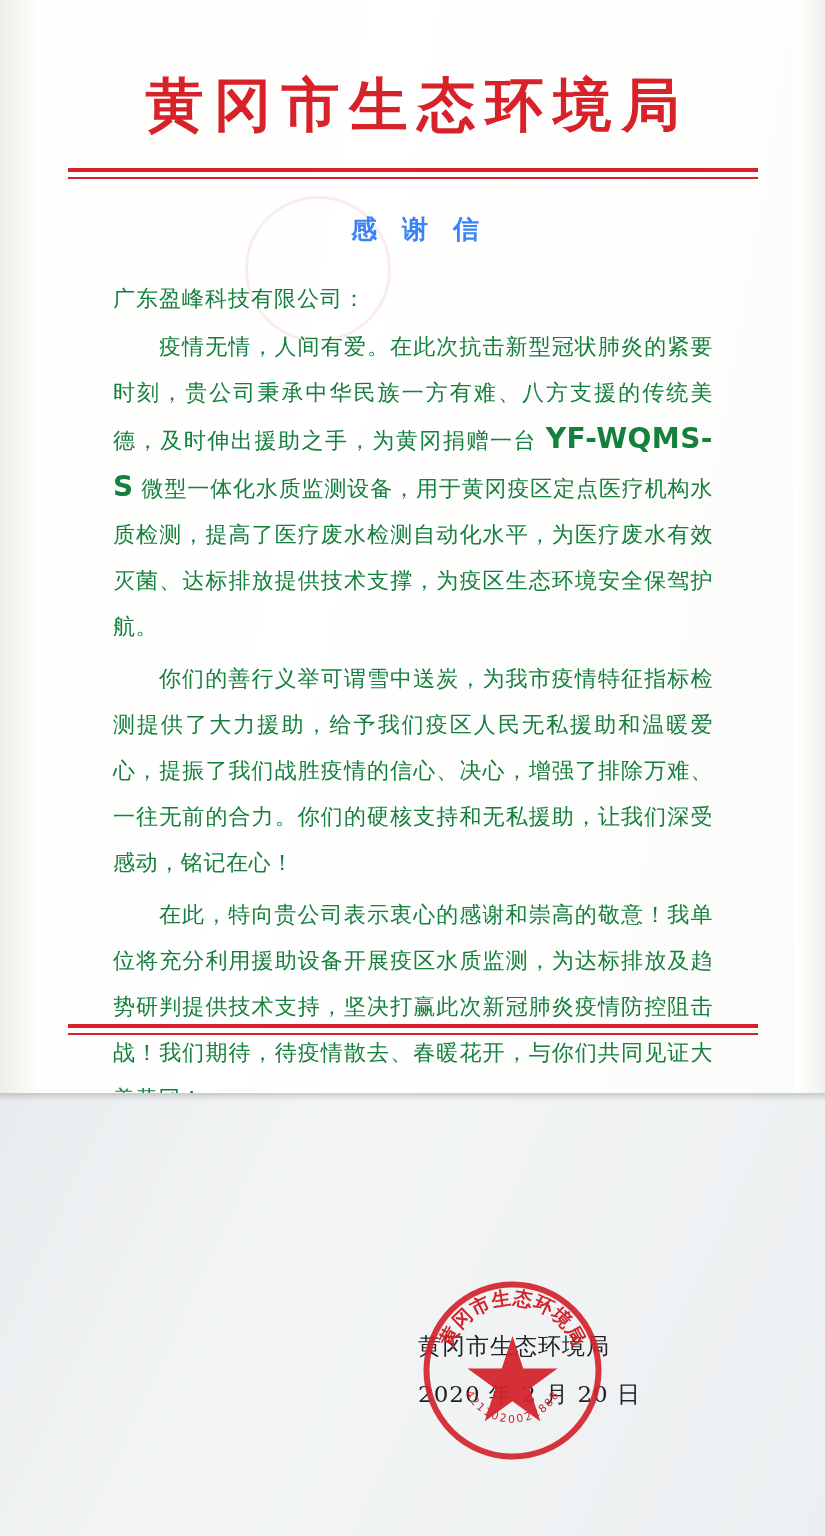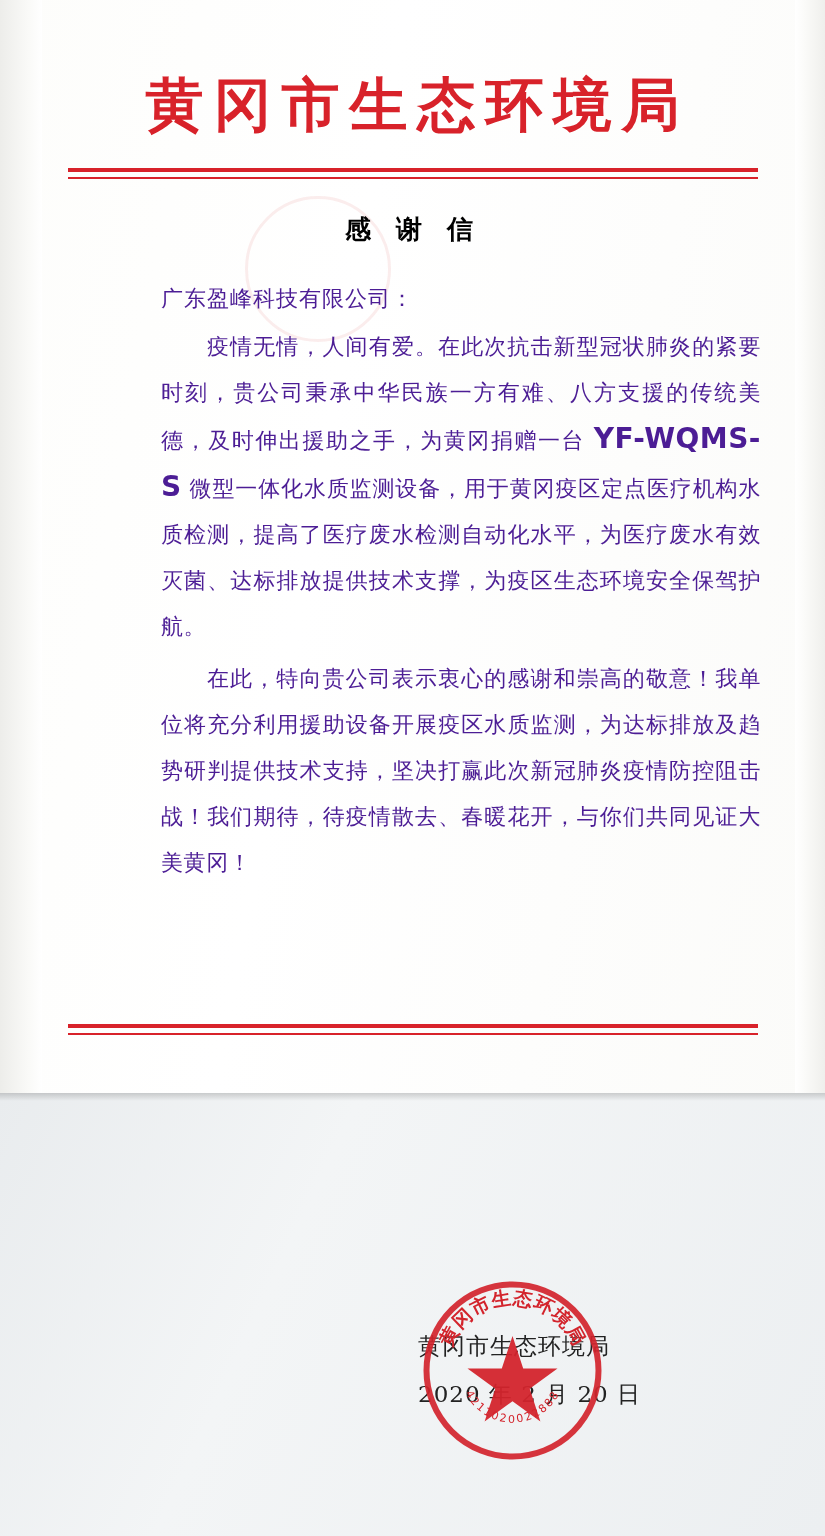--- a/index.html
+++ b/index.html
@@ -74,40 +74,39 @@
     height: 5px;
   }
   .rule-thin {
     height: 2px;
     background: #d8222a;
   }
 
   
   .doc-title {
     position: absolute;
-    left: 4px;
+    left: 10px;
     top: 212px;
     width: 810px;
     text-align: center;
     font-family: "DejaVu Serif", "Liberation Serif", serif;
     font-size: 26px;
     font-weight: 700;
     letter-spacing: 8px;
     text-indent: 8px;
-    color: #000000;
+    color: #3b82f6;
   }
 
   
   .body-wrap {
     position: absolute;
     left: 113px;
     top: 276px;
     width: 600px;
-    color: #4c1d95;
-    margin-left: 48px;
+    color: #15803d;
   }
   .salutation {
     font-family: "DejaVu Serif", "Liberation Serif", serif;
     font-size: 22px;
     line-height: 46px;
     letter-spacing: 1px;
     margin-bottom: 2px;
   }
   .para {
     font-family: "DejaVu Serif", "Liberation Serif", serif;
@@ -221,20 +220,23 @@
 
   <div class="doc-title">感 谢 信</div>
 
   <div class="body-wrap">
     <div class="salutation">广东盈峰科技有限公司：</div>
 
     <p class="para">
       <span>疫情无情，人间有爱。在此次抗击新型冠状肺炎的紧要时刻，贵公司秉承中华民族一方有难、八方支援的传统美德，及时伸出援助之手，为黄冈捐赠一台 </span><span class="hl">YF-WQMS-S</span><span> 微型一体化水质监测设备，用于黄冈疫区定点医疗机构水质检测，提高了医疗废水检测自动化水平，为医疗废水有效灭菌、达标排放提供技术支撑，为疫区生态环境安全保驾护航。</span>
     </p>
 
+    <p class="para">
+      <span>你们的善行义举可谓雪中送炭，为我市疫情特征指标检测提供了大力援助，给予我们疫区人民无私援助和温暖爱心，提振了我们战胜疫情的信心、决心，增强了排除万难、一往无前的合力。你们的硬核支持和无私援助，让我们深受感动，铭记在心！</span>
+    </p>
 
     <p class="para">
       <span>在此，特向贵公司表示衷心的感谢和崇高的敬意！我单位将充分利用援助设备开展疫区水质监测，为达标排放及趋势研判提供技术支持，坚决打赢此次新冠肺炎疫情防控阻击战！我们期待，待疫情散去、春暖花开，与你们共同见证大美黄冈！</span>
     </p>
   </div>
 
   <div class="rule-group-bottom">
     <div class="rule-thick"></div>
     <div class="rule-gap"></div>
     <div class="rule-thin"></div>

